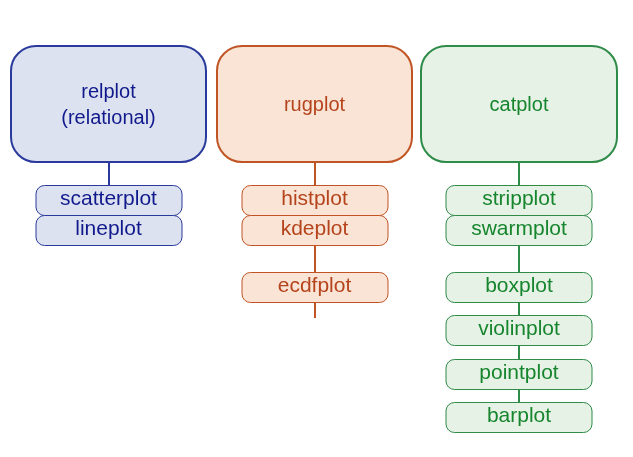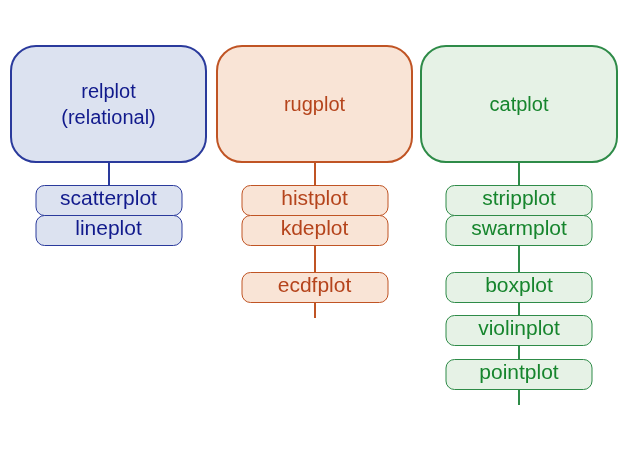--- a/index.html
+++ b/index.html
@@ -125,15 +125,18 @@
     </div>
     <div class="child-box child-t2">
       <span>boxplot</span>
     </div>
     <div class="child-box child-t4">
       <span>pointplot</span>
     </div>
     <div class="child-box child-t3">
       <span>violinplot</span>
     </div>
+    <div class="child-box child-t5">
+      <span>barplot</span>
+    </div>
   </div>
 
 </div>
 
 </body></html>

